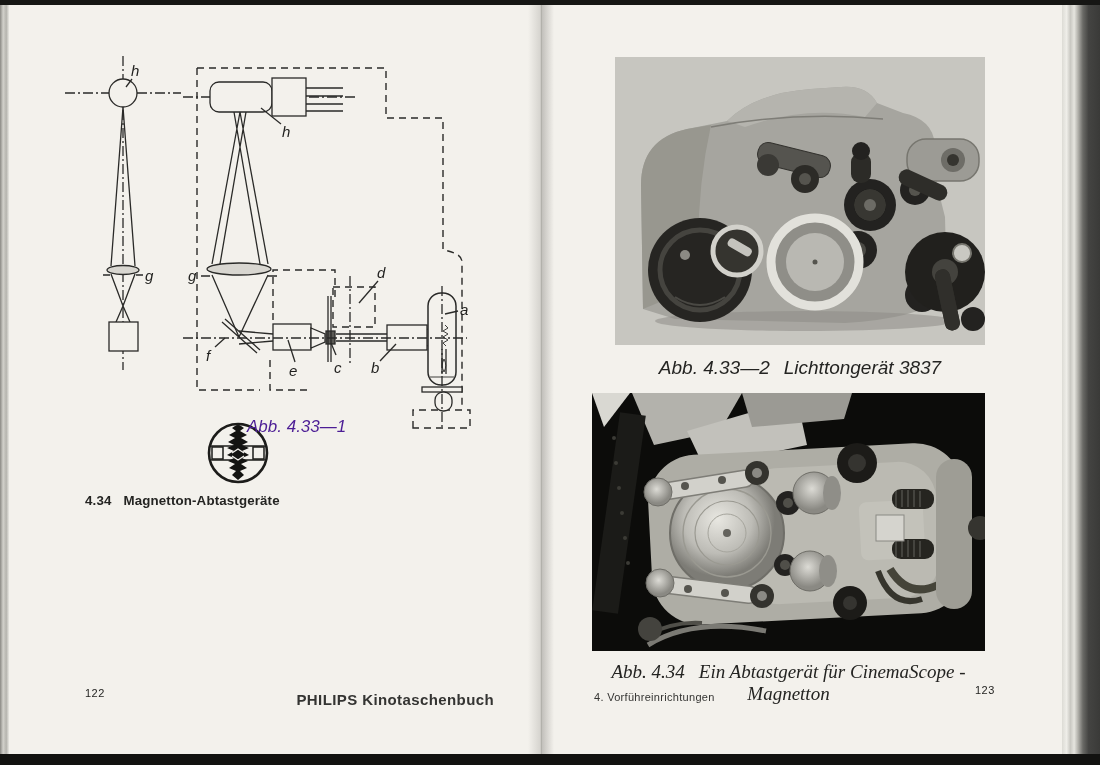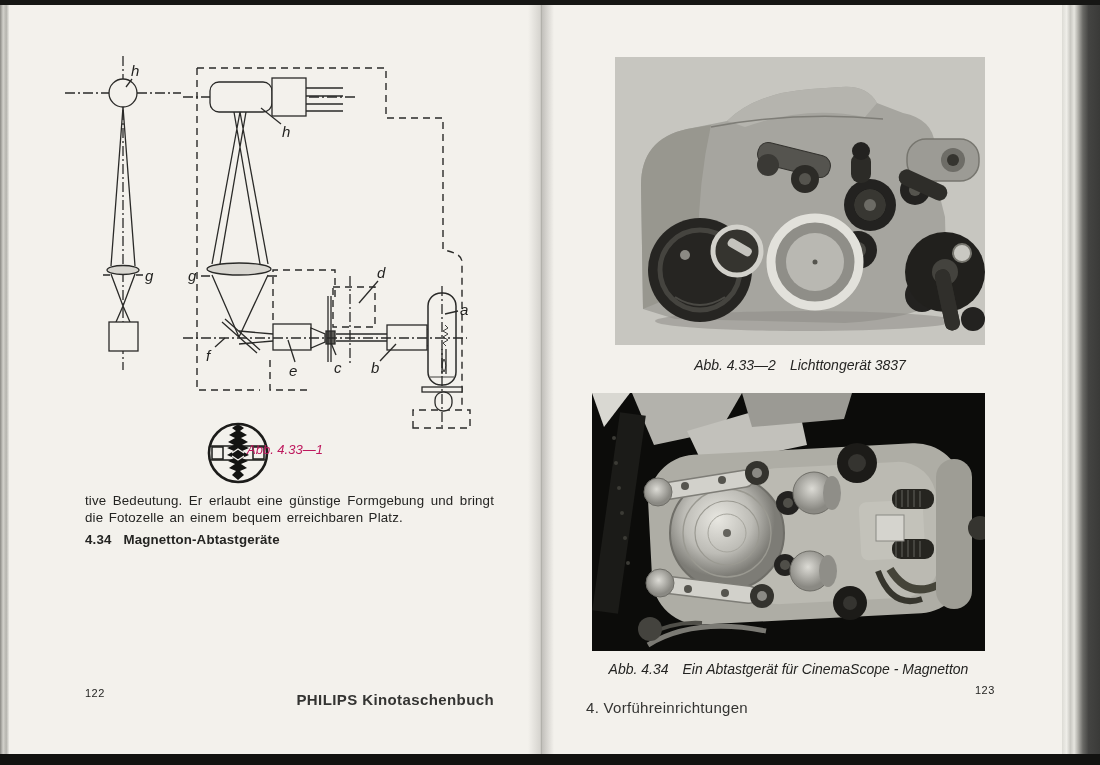--- a/index.html
+++ b/index.html
@@ -23,33 +23,33 @@
   #page-left{left:9px;width:519px;}
   #page-right{left:554px;width:508px;}
 
   
   .text-col{position:absolute;left:76px;top:487px;width:409px;
             font-size:13.3px;line-height:17.4px;text-align:justify;
             letter-spacing:.15px;word-spacing:1.6px;color:#242422;}
   .text-col p{margin:0 0 4px 0;}
   .sec-head{margin:7px 0 2px 0;font-weight:bold;}
   .sec-head .sec-no{margin-right:12px;}
-  .fig1-cap{position:absolute;left:238px;top:437px;display:flex;gap:13px;
-            font-style:italic;font-size:13px;line-height:16.5px;color:#be185d;}
+  .fig1-cap{position:absolute;left:238px;top:414px;display:flex;gap:13px;
+            font-style:italic;font-size:17px;line-height:16.5px;color:#4c1d95;}
   .footer-l{position:absolute;left:76px;top:680px;width:409px;height:20px;}
   .pageno{font-size:11px;letter-spacing:.5px;color:#242422;}
   .pageno-l{position:absolute;left:0;top:2px;}
   .book-title{position:absolute;right:0;top:6px;font-size:15px;font-weight:bold;
               letter-spacing:.4px;color:#34343二;color:#343432;}
 
   
   .photo{position:absolute;display:block;}
-  .cap{position:absolute;text-align:center;font-style:italic;font-size:14px;color:#242422;}
+  .cap{position:absolute;text-align:center;font-style:italic;font-size:19px;color:#242422;}
   .cap .ref{margin-right:14px;}
-  .footer-r-chapter{position:absolute;left:32px;top:686px;font-size:15px;color:#343432;letter-spacing:.3px;margin-top:8px;}
+  .footer-r-chapter{position:absolute;left:40px;top:686px;font-size:11px;color:#343432;letter-spacing:.3px;}
   .pageno-r{position:absolute;left:421px;top:679px;}
 
   svg text{font-family:"Liberation Sans",sans-serif;}
   .dlabel{font-style:italic;font-size:15px;fill:#1f1f1d;}
 </style>
 </head>
 <body>
 
 <div id="canvas">
 
@@ -145,21 +145,20 @@
         <rect x="9" y="27" width="11" height="12" fill="#f3f1ec" stroke="#1c1c1a" stroke-width="1.5"></rect>
         <rect x="50" y="27" width="11" height="12" fill="#f3f1ec" stroke="#1c1c1a" stroke-width="1.5"></rect>
       </g>
     </svg>
 
     <div class="fig1-cap">
       <span>Abb. 4.33—1</span>
     </div>
 
     <div class="text-col">
-      <p>tive Bedeutung. Er erlaubt eine günstige Formgebung und bringt die Fotozelle an einem bequem erreichbaren Platz.</p>
       <p class="sec-head">
         <span class="sec-no">4.34</span><span>Magnetton-Abtastgeräte</span>
       </p>
     </div>
 
     <div class="footer-l">
       <span class="pageno pageno-l">122</span>
       <span class="book-title">PHILIPS Kinotaschenbuch</span>
     </div>
   </div>
@@ -306,21 +305,21 @@
       <path d="M286,178 q14,38 44,28" stroke="#36352d" stroke-width="6" fill="none"></path>
 
       <rect x="344" y="66" width="36" height="150" rx="18" fill="#9e9d95"></rect>
       <circle cx="388" cy="135" r="12" fill="#35342f"></circle>
 
       <path d="M56,252 q46,-28 118,-14" stroke="#7b7a74" stroke-width="5" fill="none"></path>
       <path d="M50,244 q30,-16 60,-14" stroke="#504f49" stroke-width="4" fill="none"></path>
       <circle cx="58" cy="236" r="12" fill="#44433e"></circle>
     </svg>
 
-    <div class="cap" style="left:38px;top:656px;width:393px;">
+    <div class="cap" style="left:38px;top:656px;width:393px;font-family:Liberation Serif, serif;">
       <span class="ref">Abb. 4.34</span><span>Ein Abtastgerät für CinemaScope - Magnetton</span>
     </div>
 
     <span class="footer-r-chapter">4. Vorführeinrichtungen</span>
     <span class="pageno pageno-r">123</span>
   </div>
 
   <div class="gutter"></div>
   <div class="gutter-line"></div>
   <div class="edge-left"></div>

